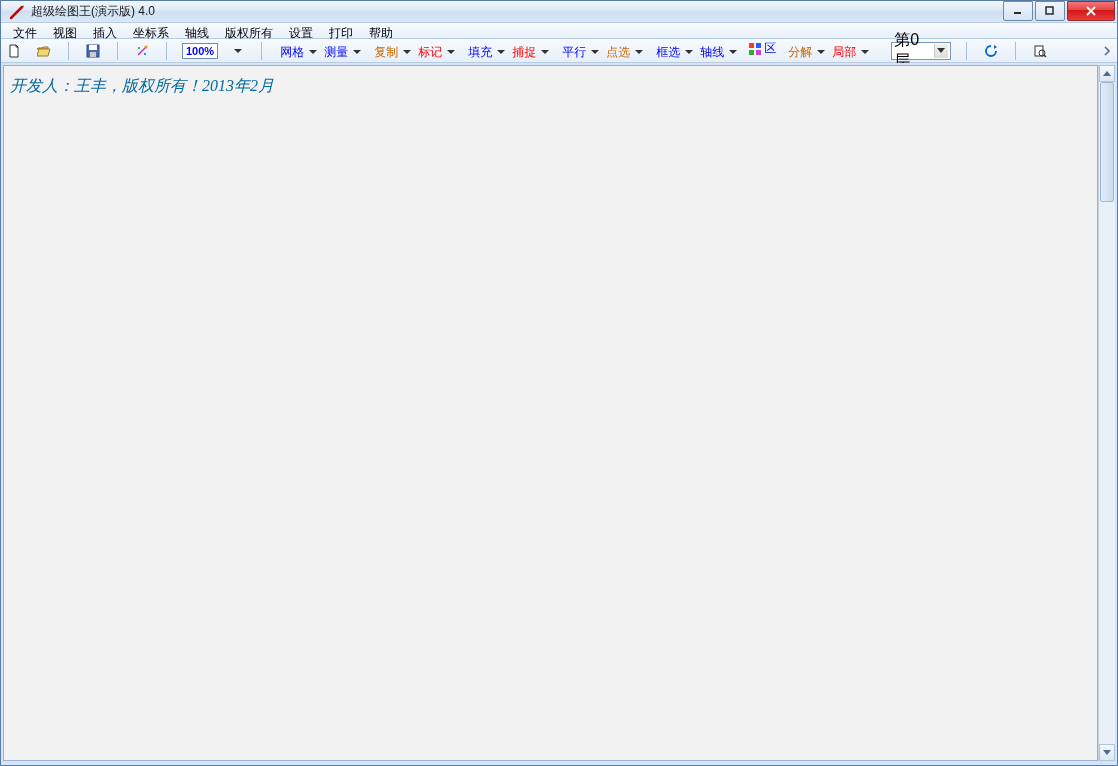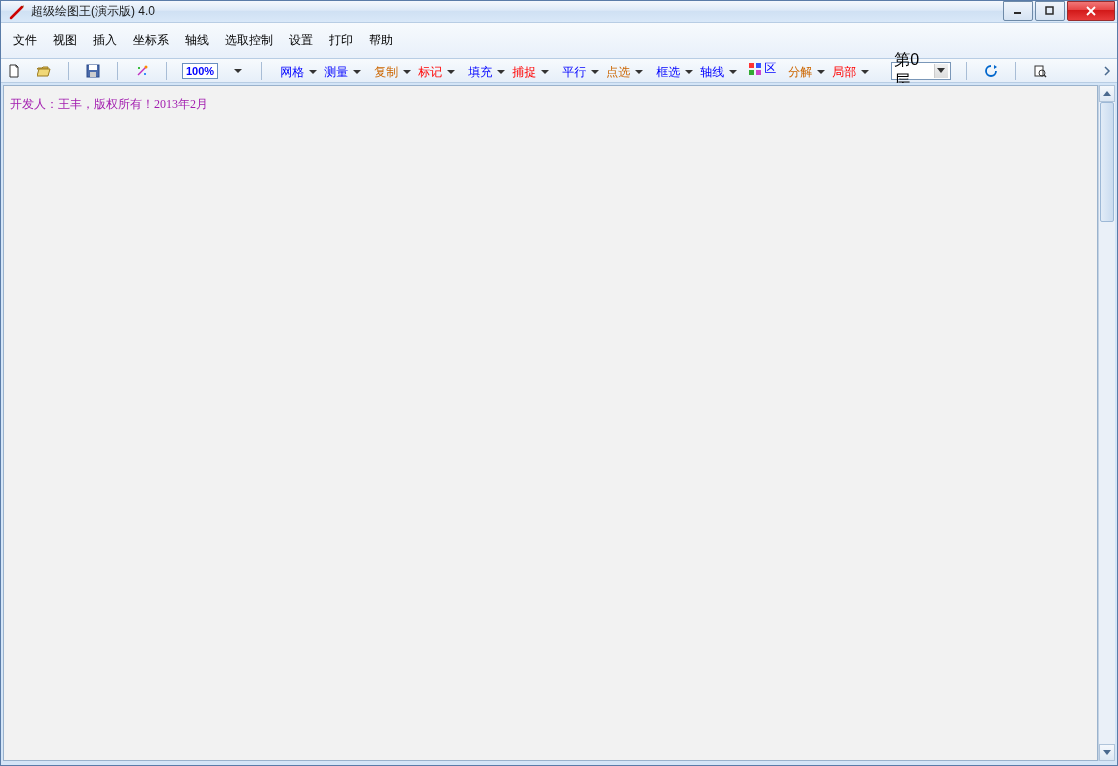--- a/index.html
+++ b/index.html
@@ -59,24 +59,24 @@
       cursor: pointer;
       border-radius: 0 0 2px 2px;
     }
     .win-btn.close {
       width: 48px;
       background: linear-gradient(to bottom, #f07777 0%, #e74444 45%, #d21919 46%, #e83b3b 100%);
       border-color: #9a2c2c;
     }
     .win-btn.close svg { stroke: #fff; }
     .menubar {
-      height: 36px;
+      height: 16px;
       background: linear-gradient(to bottom, #f7fafd, #e8f0fa);
       display: flex;
-      align-items: center;
+      align-items: flex-start;
       border-bottom: 1px solid #b8cde4;
       padding: 0 4px;
     }
     .menubar-left { display: flex; }
     .menubar-right { display: flex; margin-left: auto; }
     .menu-item {
       padding: 2px 8px;
       cursor: pointer;
       color: #000;
     }
@@ -168,23 +168,24 @@
       background: #f2f2f2;
       margin: 2px 0 4px 2px;
       border: 1px solid #9ab2cc;
       position: relative;
       overflow: hidden;
     }
     .canvas-text {
       position: absolute;
       top: 10px;
       left: 6px;
-      color: #a21caf;
-      font-size: 12px;
+      color: #0369a1;
+      font-size: 16px;
       font-family: SimSun, serif;
+      font-style: italic;
     }
     .vscroll {
       width: 17px;
       background: #e8eef6;
       border-left: 1px solid #c2d2e4;
       display: flex;
       flex-direction: column;
       margin: 2px 2px 4px 0;
       position: relative;
     }
@@ -256,21 +257,21 @@
     </div>
   </div>
 
   <div class="menubar">
     <div class="menubar-left" id="menu-left">
         <div class="menu-item">文件</div>
         <div class="menu-item">视图</div>
         <div class="menu-item">插入</div>
         <div class="menu-item">坐标系</div>
         <div class="menu-item">轴线</div>
-        <div class="menu-item">选取控制</div>
+        <div class="menu-item">版权所有</div>
         <div class="menu-item">设置</div>
         <div class="menu-item">打印</div>
         <div class="menu-item">帮助</div>
       </div>
   </div>
 
   <div class="toolbar">
     <span class="tb-btn">
       <svg width="14" height="14" viewBox="0 0 14 14">
           <path d="M3 1 h6 l2 2 v10 h-8 z" fill="#fff" stroke="#333" stroke-width="1"></path>

